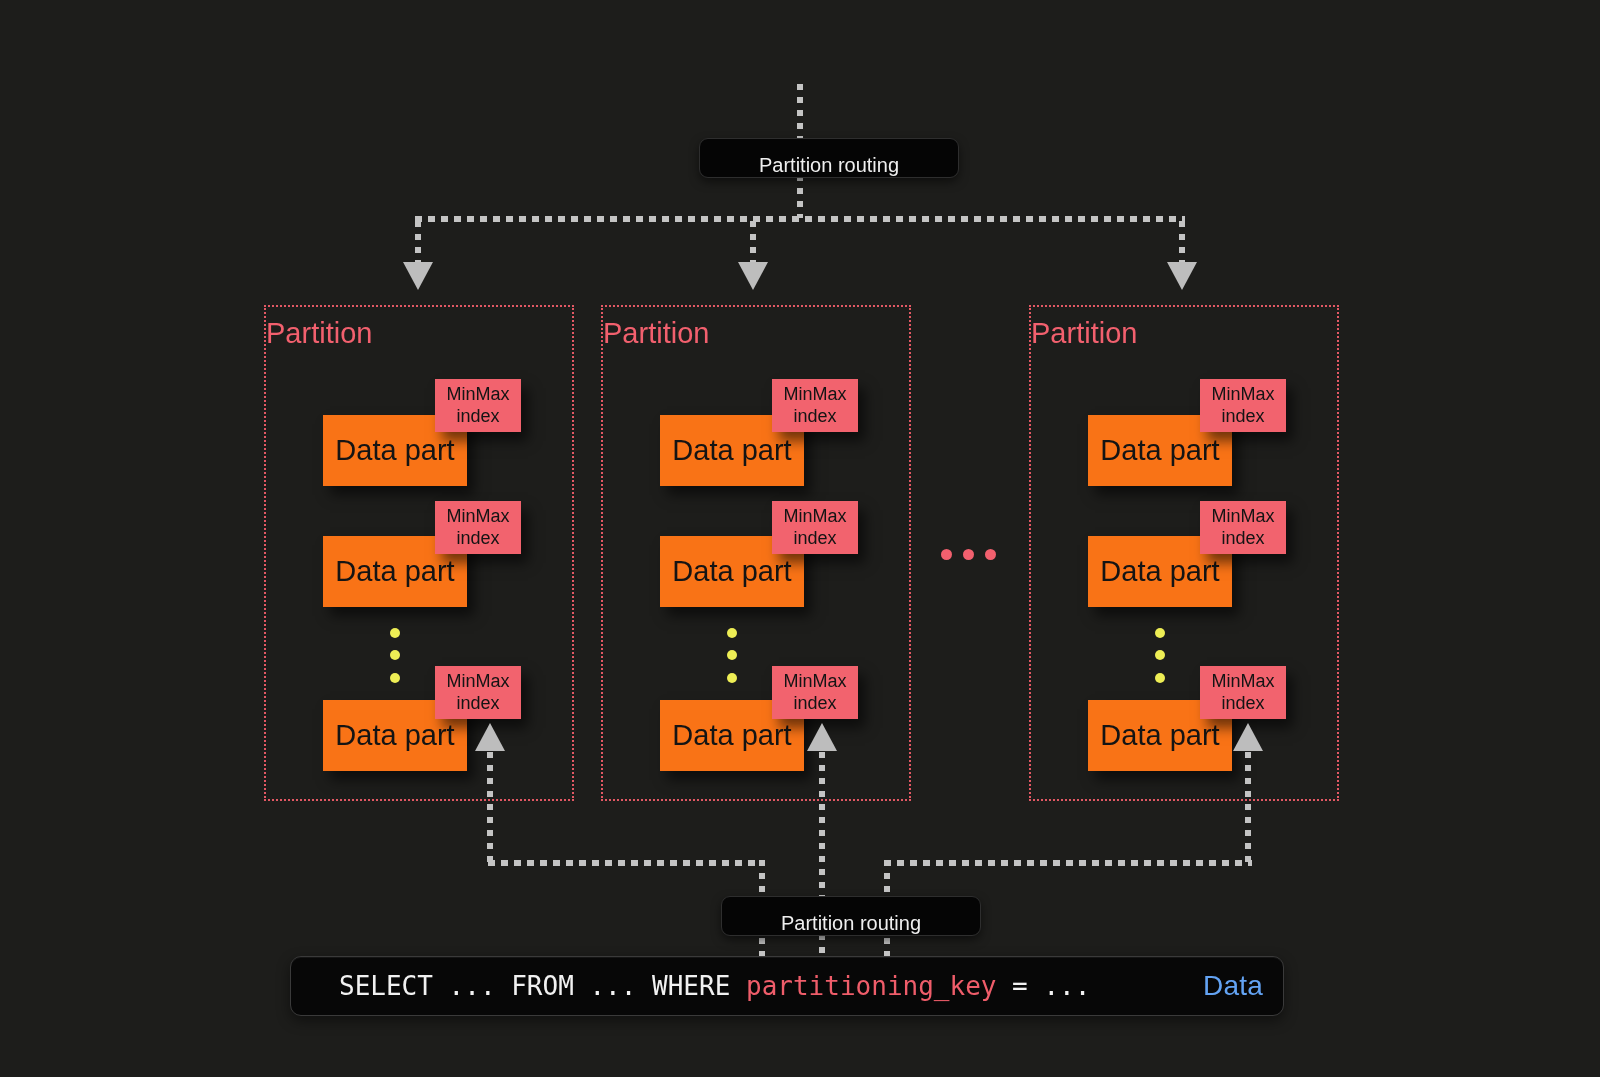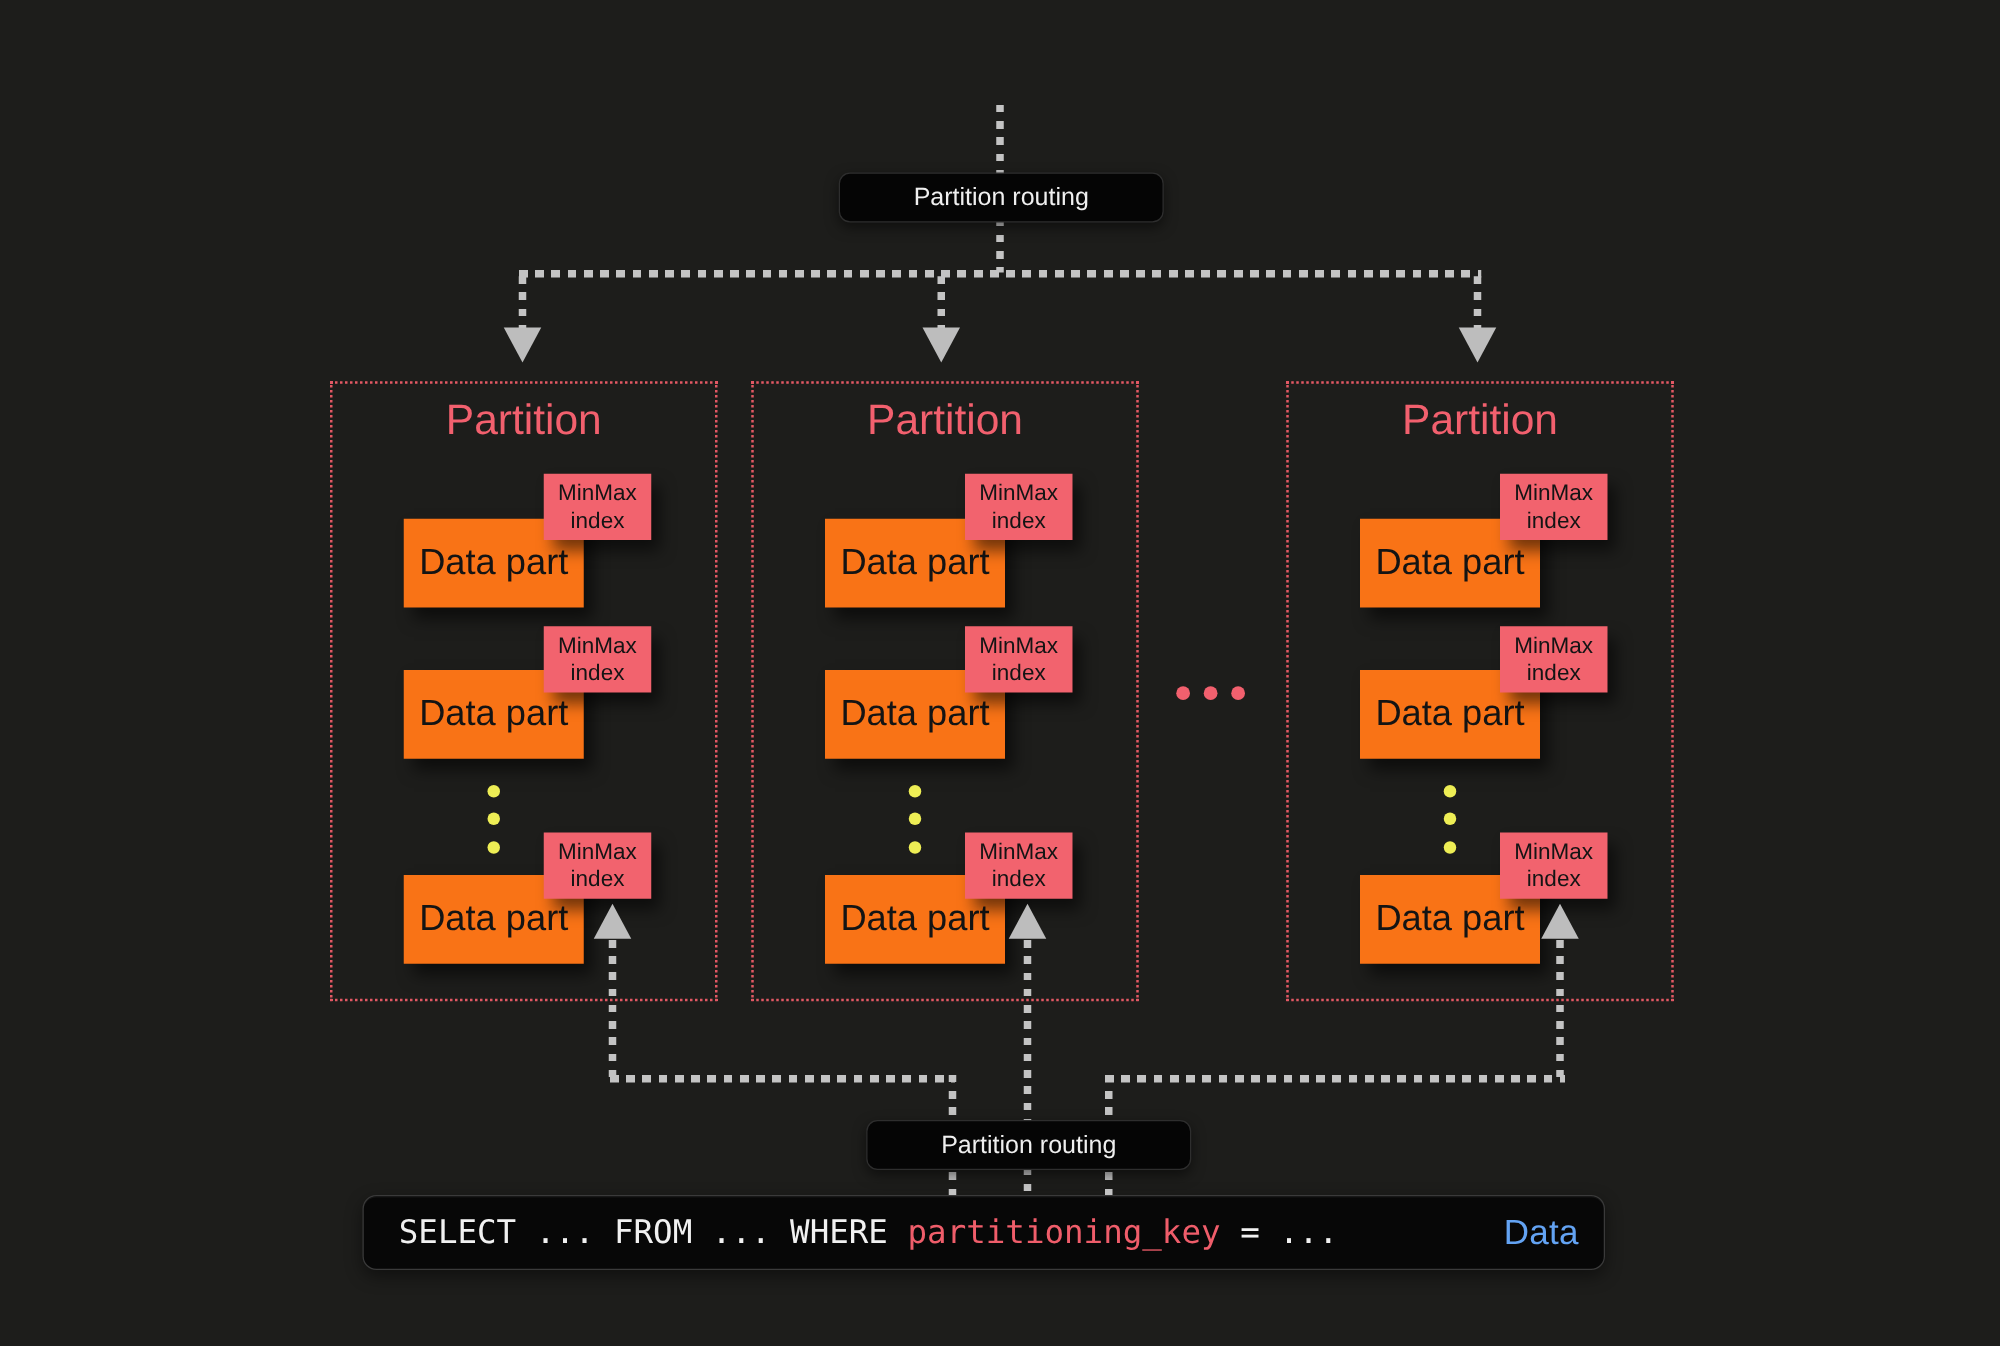--- a/index.html
+++ b/index.html
@@ -25,32 +25,32 @@
   #segments{
     position:absolute;left:378px;top:18px;display:flex;
   }
   .seg{
     width:63px;height:22px;background:#6a6a6a;
     border:2px solid #c9c9c9;margin-left:-2px;
   }
   .seg:first-child{margin-left:0;}
   
   #sql{
-    position:absolute;left:28px;top:50%;transform:translateY(-50%);
+    position:absolute;left:48px;top:50%;transform:translateY(-50%);
     font-family:"DejaVu Sans Mono","Liberation Mono",monospace;
     font-size:26px;color:#f1f1f1;white-space:pre;
   }
   #sql .key{color:#ef5d6a;}
   
   .label-box{
     position:absolute;width:258px;height:38px;
     background:#050505;border:1px solid #2e2e2e;border-radius:9px;
     box-shadow:0 4px 10px rgba(0,0,0,.5);
-    display:flex;align-items:center;justify-content:center;
-    font-size:20px;color:#efefef;z-index:6;
+    display:flex;align-items:flex-end;justify-content:center;
+    font-size:20px;color:#efefef;z-index:6;margin-left:28px;
   }
   #routing-box{left:671px;top:138px;}
   #pruning-box{left:693px;top:896px;}
   
   .vline{
     position:absolute;width:6px;z-index:4;
     background:repeating-linear-gradient(to bottom,#c4c4c4 0 6px,transparent 6px 13px);
   }
   .hline{
     position:absolute;height:6px;z-index:4;
@@ -65,22 +65,22 @@
     position:absolute;width:0;height:0;z-index:4;
     border-left:15px solid transparent;border-right:15px solid transparent;
     border-bottom:28px solid #bdbdbd;
   }
   
   .partition{
     position:absolute;top:305px;width:306px;height:492px;
     border:2px dotted #e25864;z-index:2;
   }
   .partition-title{
-    position:absolute;top:10px;left:0;width:100%;text-align:center;
-    font-size:34px;color:#f2606e;
+    position:absolute;top:10px;left:0;width:100%;text-align:left;
+    font-size:29px;color:#f2606e;
   }
   .data-part{
     position:absolute;left:57px;width:144px;height:71px;
     background:#f97316;color:#141414;
     display:flex;align-items:center;justify-content:center;
     font-size:29px;box-shadow:7px 9px 12px rgba(0,0,0,.55);z-index:2;
   }
   .minmax-tag{
     position:absolute;left:169px;width:86px;height:53px;
     background:#f2636e;color:#141414;

